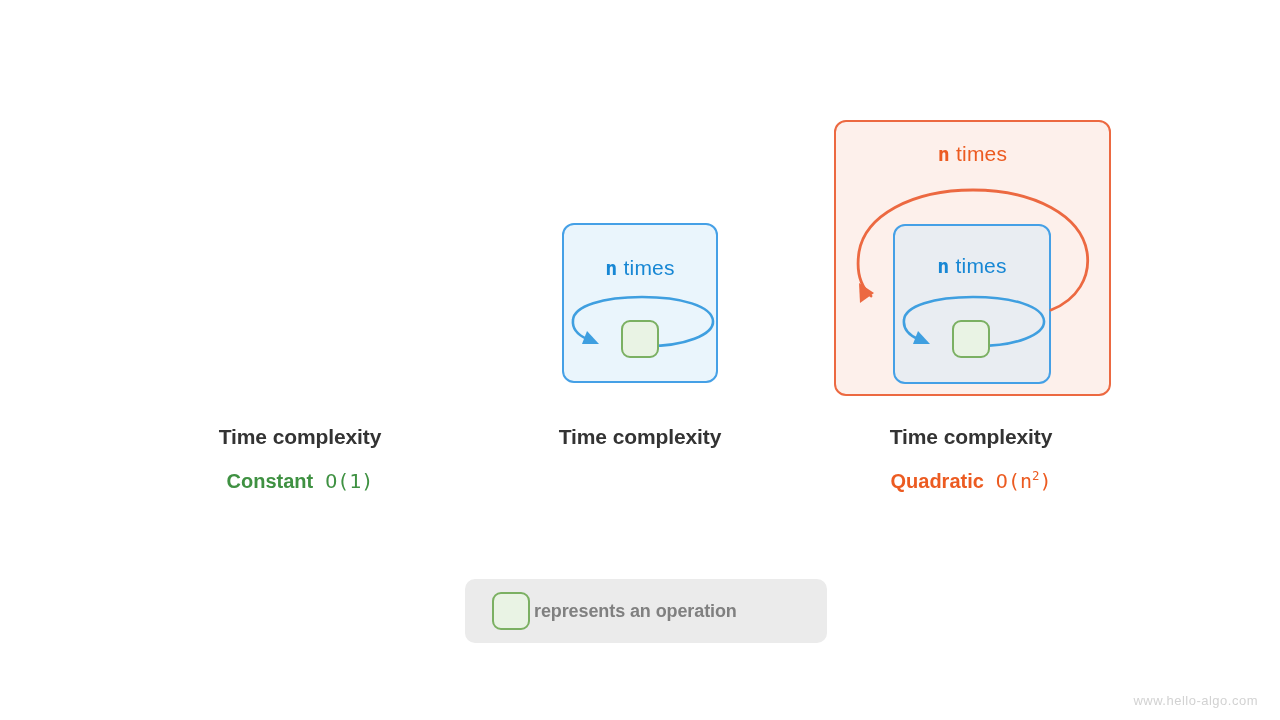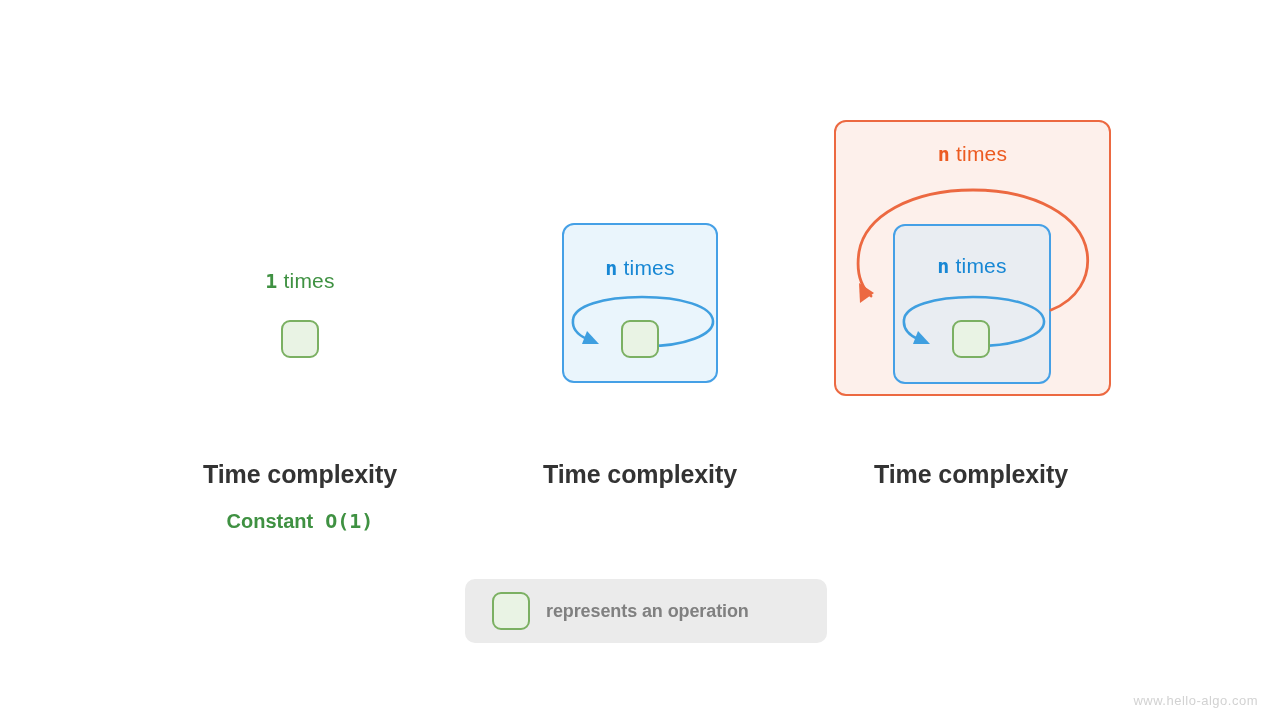--- a/index.html
+++ b/index.html
@@ -102,39 +102,38 @@
 
   
   .caption-block {
     position: absolute;
     top: 425px;
     left: 0;
     width: 420px;
     text-align: center;
   }
   .caption-title {
-    font-size: 25px;
+    font-size: 21px;
     font-weight: bold;
     color: #333333;
     letter-spacing: -0.1px;
-    margin-top: 35px;
   }
   .caption-value {
     margin-top: 20px;
     font-size: 20px;
     font-weight: bold;
     white-space: nowrap;
   }
   .caption-value .name {
     font-family: "Liberation Sans", sans-serif;
   }
   .caption-value .bigo {
     font-family: "DejaVu Sans Mono", "Liberation Mono", monospace;
     margin-left: 12px;
-    font-weight: bold;
+    font-weight: normal;
   }
   .caption-value .bigo sup {
     font-size: 0.62em;
     vertical-align: super;
     line-height: 0;
   }
   .cv-green  { color: #3f9142; }
   .cv-blue   { color: #1787d4; }
   .cv-orange { color: #ec5b21; }
 
@@ -149,21 +148,21 @@
     border-radius: 10px;
     display: flex;
     align-items: center;
   }
   #legend .legend-square {
     position: static;
     margin-left: 27px;
     flex: 0 0 auto;
   }
   #legend .legend-text {
-    margin-left: 16px;
+    margin-left: 4px;
     font-size: 18px;
     font-weight: bold;
     color: #808080;
     letter-spacing: -0.1px;
     text-align: right;
   }
 
   
   #watermark {
     position: absolute;
@@ -174,29 +173,20 @@
     color: #d2d2d2;
     letter-spacing: .5px;
   }
 </style>
 </head>
 <body>
 
 <div class="stage">
 
   <div class="panel" id="panel-constant">
-    <div class="diagram">
-
-      <div class="times-label green" style="left:0; top:253px; width:420px; text-align:center;">
-        <span class="cnt">1</span><span class="word">times</span>
-      </div>
-
-      <div class="op-square" style="left:191px; top:303px;"></div>
-
-    </div>
 
     <div class="caption-block">
       <div class="caption-title">Time complexity</div>
       <div class="caption-value cv-green">
         <span class="name">Constant</span><span class="bigo">O(1)</span>
       </div>
     </div>
   </div>
 
   <div class="panel" id="panel-linear">
@@ -246,20 +236,23 @@
         <path d="M 80 59 C 124 60 152 47 151 34 C 150 19 119 10 80 10 C 41 10 12 19 11 33 C 10 42 16 48 25 52" fill="none" stroke="#3f9fe0" stroke-width="2.6" stroke-linecap="round"></path>
         <path d="M 37 57 L 20 57 L 25 44 Z" fill="#3f9fe0"></path>
       </svg>
 
       <div class="op-square" style="left:191px; top:303px;"></div>
 
     </div>
 
     <div class="caption-block">
       <div class="caption-title">Time complexity</div>
+      <div class="caption-value cv-orange">
+        <span class="name">Quadratic</span><span class="bigo"><span>O(n</span><sup>2</sup><span>)</span></span>
+      </div>
     </div>
   </div>
 
   <div id="legend">
     <div class="op-square legend-square"></div>
     <div class="legend-text">represents an operation</div>
   </div>
 
   <div id="watermark">www.hello-algo.com</div>
 

